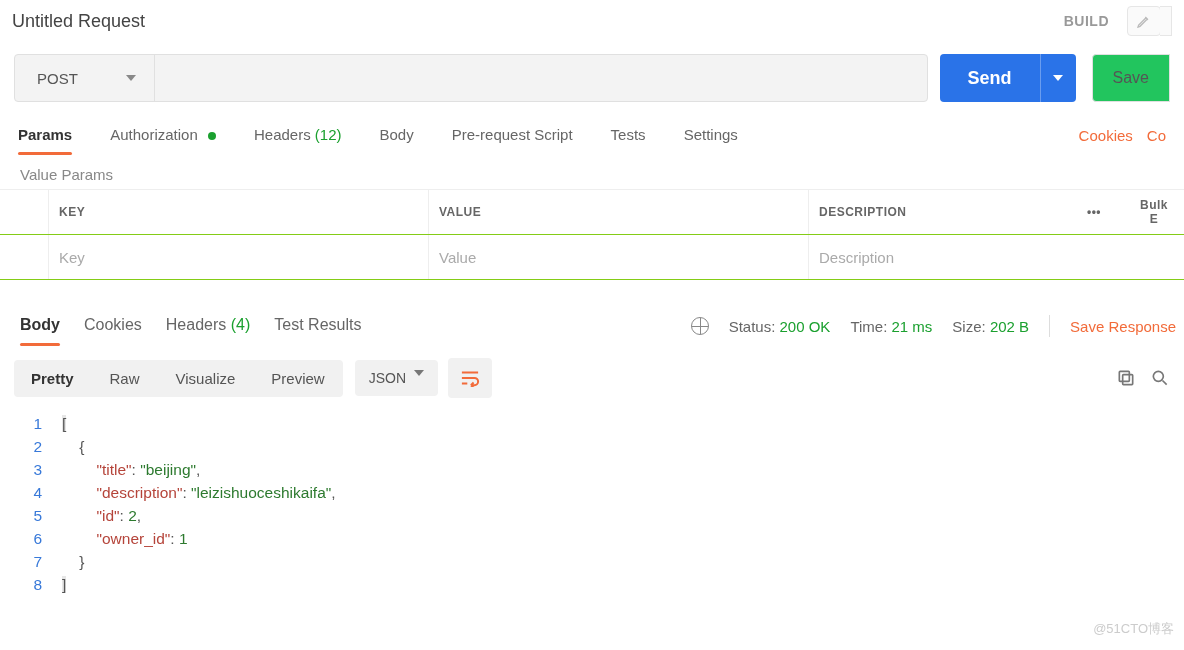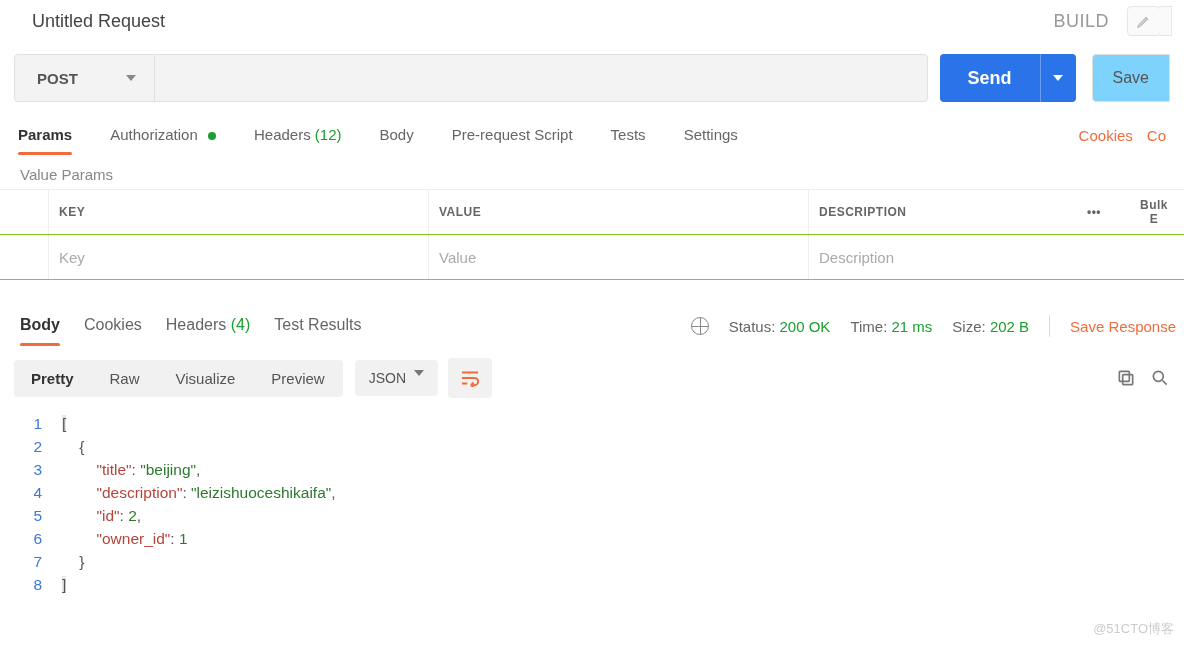--- a/index.html
+++ b/index.html
@@ -1,36 +1,36 @@
 <!DOCTYPE html>
 <html><head>
 <meta charset="utf-8">
 <style>
   * { box-sizing: border-box; margin: 0; padding: 0; font-family: -apple-system, BlinkMacSystemFont, "Segoe UI", Helvetica, Arial, sans-serif; }
   body { width: 1184px; height: 650px; background: #fff; color: #333; font-size: 14px; overflow: hidden; position: relative; }
 
   
-  .header { display: flex; align-items: center; padding: 6px 12px 8px 32px; }
+  .header { display: flex; align-items: center; padding: 6px 12px 8px 12px; }
   .header-title { font-size: 18px; color: #444; font-weight: 500; }
   .header-spacer { flex: 1; }
-  .build-label { color: #999; font-size: 18px; font-weight: 400; margin-right: 18px; letter-spacing: .5px; }
+  .build-label { color: #999; font-size: 14px; font-weight: 700; margin-right: 18px; letter-spacing: .5px; }
   .edit-btn { width: 34px; height: 30px; border: 1px solid #e6e6e6; background: #fafafa; border-radius: 4px; display: inline-flex; align-items: center; justify-content: center; }
   .edit-btn svg { width: 16px; height: 16px; stroke: #bbb; }
   .comment-stub { width: 12px; height: 30px; border: 1px solid #e6e6e6; border-left: none; background: #fafafa; margin-left: -1px; }
 
   
   .request-row { display: flex; gap: 12px; padding: 10px 14px 14px 14px; align-items: stretch; }
   .url-group { flex: 1; display: flex; background: #f3f3f3; border: 1px solid #e0e0e0; border-radius: 4px; height: 48px; }
-  .method-select { width: 140px; display: flex; align-items: center; justify-content: space-between; padding: 0 18px 0 22px; border-right: 1px solid #e0e0e0; color: #555; font-size: 15px; font-weight: 700; cursor: pointer; }
+  .method-select { width: 140px; display: flex; align-items: center; justify-content: space-between; padding: 0 18px 0 22px; border-right: 1px solid #e0e0e0; color: #555; font-size: 15px; font-weight: 400; cursor: pointer; }
   .method-select .caret { color: #888; }
   .url-input { flex: 1; background: transparent; border: none; padding: 0 16px; font-size: 15px; color: #555; outline: none; }
   .send-group { display: flex; height: 48px; }
   .send-btn { background: #2a73e8; color: #fff; border: none; border-radius: 4px 0 0 4px; padding: 0 28px; font-size: 18px; font-weight: 600; cursor: pointer; }
   .send-caret { background: #2a73e8; border: none; border-left: 1px solid rgba(255,255,255,.3); color: #fff; width: 36px; border-radius: 0 4px 4px 0; display: flex; align-items: center; justify-content: center; cursor: pointer; }
-  .save-btn { height: 48px; background: #7dd3fc; border: 1px solid #e0e0e0; color: #555; font-size: 16px; padding: 0 20px; border-radius: 4px 0 0 4px; margin-left: 4px; cursor: pointer; }
+  .save-btn { height: 48px; background: #22c55e; border: 1px solid #e0e0e0; color: #555; font-size: 16px; padding: 0 20px; border-radius: 4px 0 0 4px; margin-left: 4px; cursor: pointer; }
 
   
   .req-tabs { display: flex; align-items: center; gap: 0; padding: 0 18px; border-bottom: 1px solid transparent; }
   .req-tab { padding: 10px 0 12px 0; margin-right: 38px; color: #666; font-size: 15px; cursor: pointer; position: relative; }
   .req-tab.active { color: #333; font-weight: 600; }
   .req-tab.active::after { content:""; position:absolute; left:0; right:0; bottom:0; height:3px; background:#f26b3a; border-radius:2px; }
   .req-tab .dot { display:inline-block; width:8px; height:8px; background:#1ba02f; border-radius:50%; margin-left:6px; vertical-align:middle; }
   .req-tab .count { color:#1ba02f; }
   .right-links { margin-left:auto; color:#f26b3a; font-size:15px; cursor:pointer; display:flex; gap:14px; }
 

